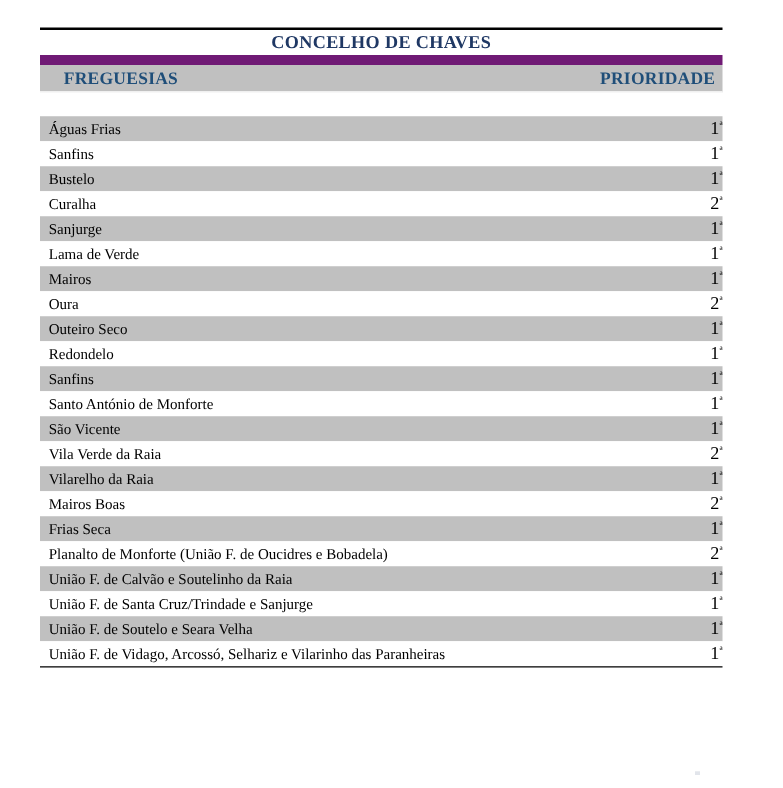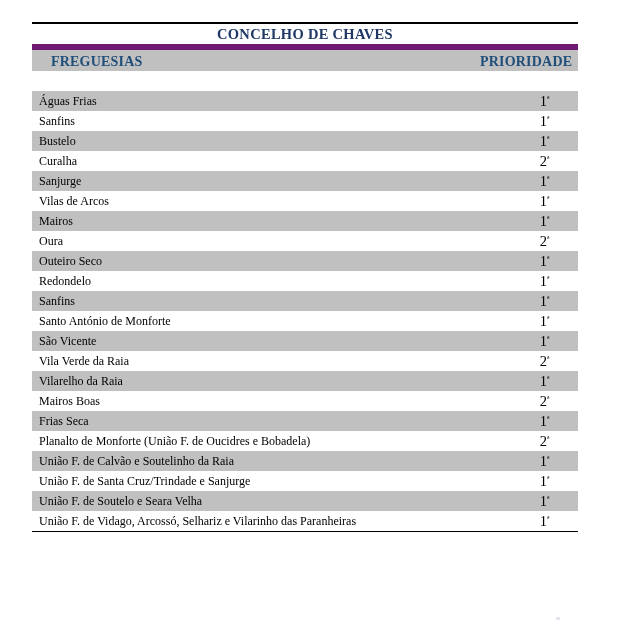--- a/index.html
+++ b/index.html
@@ -26,21 +26,21 @@
   .rule-top {
     height: 0;
     border-top: 2px solid #000000;
   }
 
   
   .title-band {
     height: 20px;
     line-height: 20px;
     text-align: center;
-    border-bottom: 6px solid #701a75;
+    border-bottom: 8px solid #701a75;
     background: #ffffff;
   }
   .title-text {
     font-size: 14.5px;
     font-weight: bold;
     color: #1F3864;
     letter-spacing: 0.3px;
   }
 
   
@@ -92,21 +92,21 @@
     color: #000000;
     line-height: 20px;
     white-space: normal;
   }
   .cell-prio {
     flex: 1 1 auto;
     box-sizing: border-box;
     font-size: 14.5px;
     color: #000000;
     line-height: 20px;
-    text-align: center;
+    text-align: right;
     padding-left: 31px;
   }
   .cell-prio sup {
     font-size: 0.62em;
     vertical-align: 0.42em;
     line-height: 0;
   }
 
   
   .rule-bottom {
@@ -161,21 +161,21 @@
       </div>
       <div class="row plain">
         <div class="cell-name">Curalha</div>
         <div class="cell-prio"><span>2</span><sup>ª</sup></div>
       </div>
       <div class="row shade">
         <div class="cell-name">Sanjurge</div>
         <div class="cell-prio"><span>1</span><sup>ª</sup></div>
       </div>
       <div class="row plain">
-        <div class="cell-name">Vilas de Arcos</div>
+        <div class="cell-name">Lama de Verde</div>
         <div class="cell-prio"><span>1</span><sup>ª</sup></div>
       </div>
       <div class="row shade">
         <div class="cell-name">Mairos</div>
         <div class="cell-prio"><span>1</span><sup>ª</sup></div>
       </div>
       <div class="row plain">
         <div class="cell-name">Oura</div>
         <div class="cell-prio"><span>2</span><sup>ª</sup></div>
       </div>

